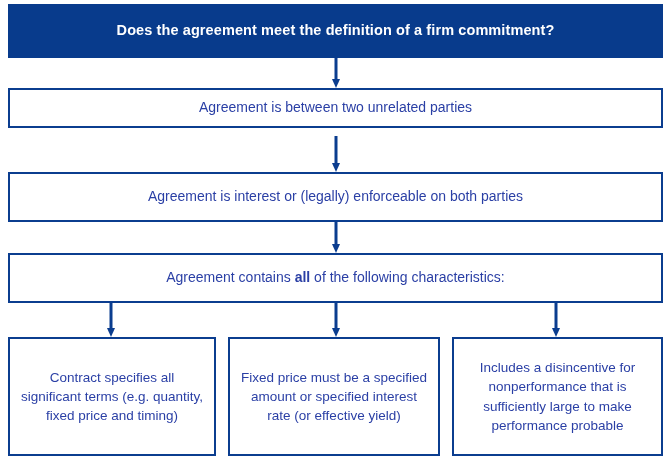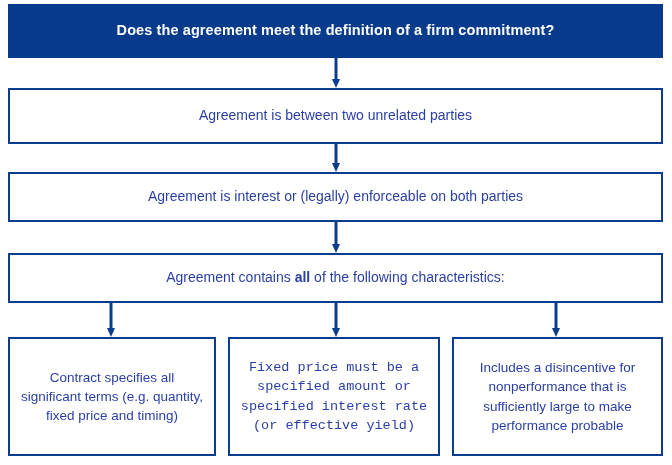--- a/index.html
+++ b/index.html
@@ -48,36 +48,36 @@
 
   .node-step {
     left: 8px;
     width: 655px;
     background: #ffffff;
     border: 2.5px solid #0b3d8f;
     color: #2a3fa5;
     font-size: 14px;
     line-height: 1.4;
   }
-  .node-step-1 { top: 88px;  height: 56px; }
+  .node-step-1 { top: 88px;  height: 40px; }
   .node-step-2 { top: 172px; height: 50px; }
   .node-step-3 { top: 253px; height: 50px; }
 
   .node-leaf {
     top: 337px;
     height: 119px;
     background: #ffffff;
     border: 2.5px solid #0b3d8f;
     color: #2a3fa5;
     font-size: 13.5px;
     line-height: 1.42;
     padding: 0 8px;
   }
   .node-leaf-1 { left: 8px;   width: 208px; }
-  .node-leaf-2 { left: 228px; width: 212px; font-family: Liberation Mono, monospace; }
+  .node-leaf-2 { left: 228px; width: 212px; }
   .node-leaf-3 { left: 452px; width: 211px; justify-content: center; }
 
   .node-text {
     display: block;
     white-space: pre-line;
   }
   .emph { font-weight: bold; }
 
   
   #connectors {

